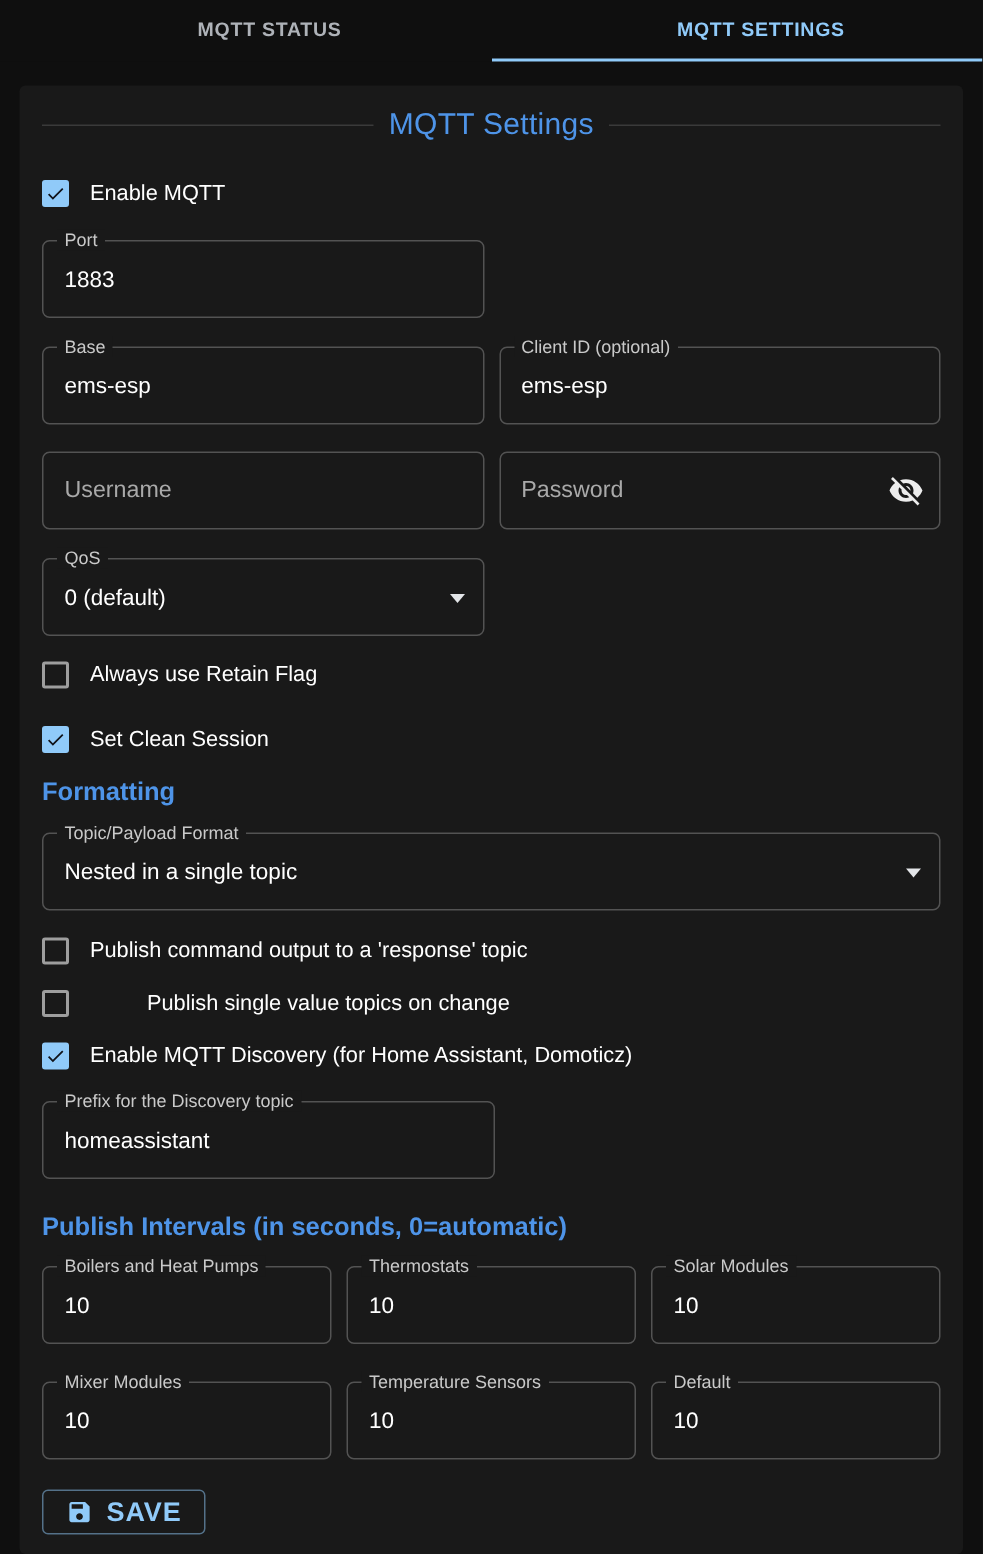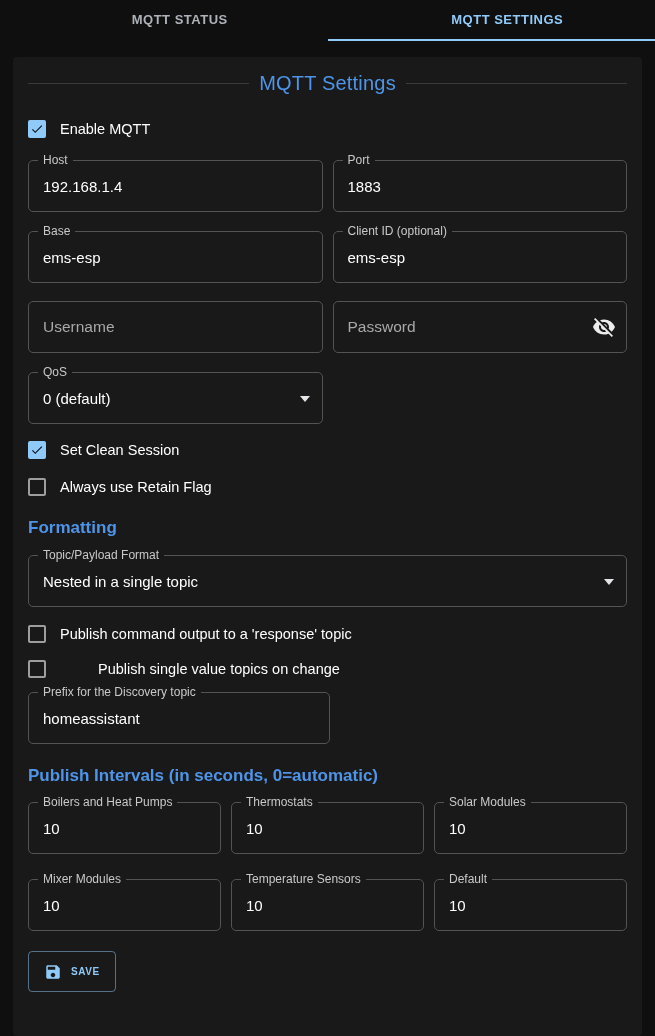--- a/index.html
+++ b/index.html
@@ -74,23 +74,23 @@
   .single{width:302px;margin-bottom:22px;}
   .mb15{margin-bottom:15px;}
   .mb13{margin-bottom:13px;}
   .mb11{margin-bottom:11px;}
   .mb18c{margin-bottom:18px;}
   
   .section-h{font-size:17px;font-weight:700;color:var(--heading);height:22px;margin-bottom:15px;}
   .section-h.intervals{margin-bottom:14px;}
   
   .save-btn{
-    display:inline-flex;align-items:center;gap:9px;height:41px;padding:0 15px;
+    display:inline-flex;align-items:center;gap:9px;height:30px;padding:0 15px;
     background:transparent;border:1px solid rgba(144,202,249,.5);border-radius:4px;
-    color:var(--accent);font-family:inherit;font-size:10px;font-weight:700;
+    color:var(--accent);font-family:inherit;font-size:18px;font-weight:700;
     letter-spacing:.6px;cursor:pointer;
   }
   .save-btn svg{width:18px;height:18px;fill:var(--accent);}
 </style>
 </head>
 <body>
 
 <div class="tabbar">
   <div class="tab">MQTT STATUS</div>
   <div class="tab active">MQTT SETTINGS</div>
@@ -107,24 +107,20 @@
   <div class="cbrow">
     <span class="cb checked">
       <svg viewBox="0 0 24 24">
           <path d="M9 16.17 4.83 12l-1.42 1.41L9 19 21 7l-1.41-1.41z"></path>
         </svg>
     </span>
     <span class="cblabel">Enable MQTT</span>
   </div>
 
   <div class="row2">
-    <div class="field">
-      <span class="flabel">Host</span>
-      <span class="fvalue">192.168.1.4</span>
-    </div>
     <div class="field">
       <span class="flabel">Port</span>
       <span class="fvalue">1883</span>
     </div>
   </div>
 
   <div class="row2 mb18">
     <div class="field">
       <span class="flabel">Base</span>
       <span class="fvalue">ems-esp</span>
@@ -150,36 +146,36 @@
   </div>
 
   <div class="row2 mb14">
     <div class="field">
       <span class="flabel">QoS</span>
       <span class="fvalue">0 (default)</span>
       <span class="caret"></span>
     </div>
   </div>
 
+  <div class="cbrow">
+    <span class="cb">
+      
+    </span>
+    <span class="cblabel">Always use Retain Flag</span>
+  </div>
+
   <div class="cbrow mb13" style="margin-bottom:13px;">
     <span class="cb checked">
       <svg viewBox="0 0 24 24">
           <path d="M9 16.17 4.83 12l-1.42 1.41L9 19 21 7l-1.41-1.41z"></path>
         </svg>
     </span>
     <span class="cblabel">Set Clean Session</span>
   </div>
 
-  <div class="cbrow">
-    <span class="cb">
-      
-    </span>
-    <span class="cblabel">Always use Retain Flag</span>
-  </div>
-
   <div class="section-h">Formatting</div>
 
   <div class="field mb15">
     <span class="flabel">Topic/Payload Format</span>
     <span class="fvalue">Nested in a single topic</span>
     <span class="caret"></span>
   </div>
 
   <div class="cbrow mb11" style="margin-bottom:11px;">
     <span class="cb">
@@ -188,20 +184,28 @@
     <span class="cblabel">Publish command output to a 'response' topic</span>
   </div>
 
   <div class="cbrow" style="margin-bottom:11px;gap:38px;">
     <span class="cb">
       
     </span>
     <span class="cblabel">Publish single value topics on change</span>
   </div>
 
+  <div class="cbrow mb18c" style="margin-bottom:18px;">
+    <span class="cb checked">
+      <svg viewBox="0 0 24 24">
+          <path d="M9 16.17 4.83 12l-1.42 1.41L9 19 21 7l-1.41-1.41z"></path>
+        </svg>
+    </span>
+    <span class="cblabel">Enable MQTT Discovery (for Home Assistant, Domoticz)</span>
+  </div>
 
   <div class="field single">
     <span class="flabel">Prefix for the Discovery topic</span>
     <span class="fvalue">homeassistant</span>
   </div>
 
   <div class="section-h intervals">Publish Intervals (in seconds, 0=automatic)</div>
 
   <div class="row3">
     <div class="field">

